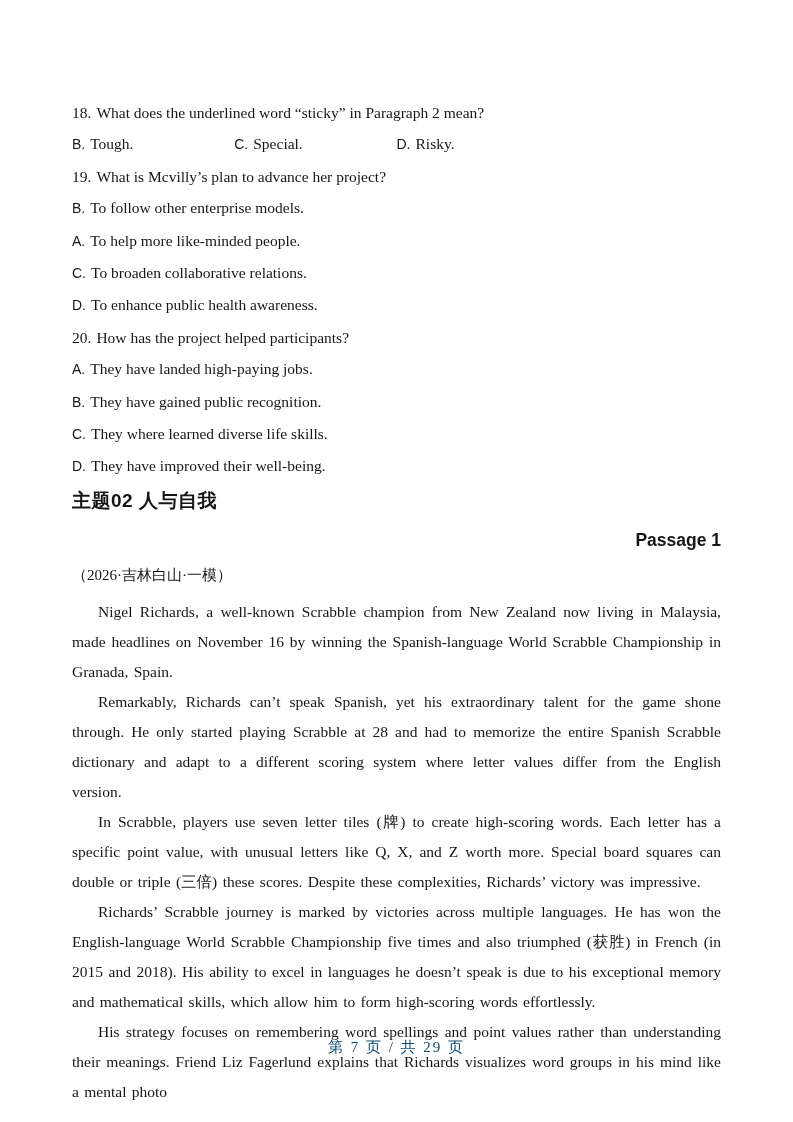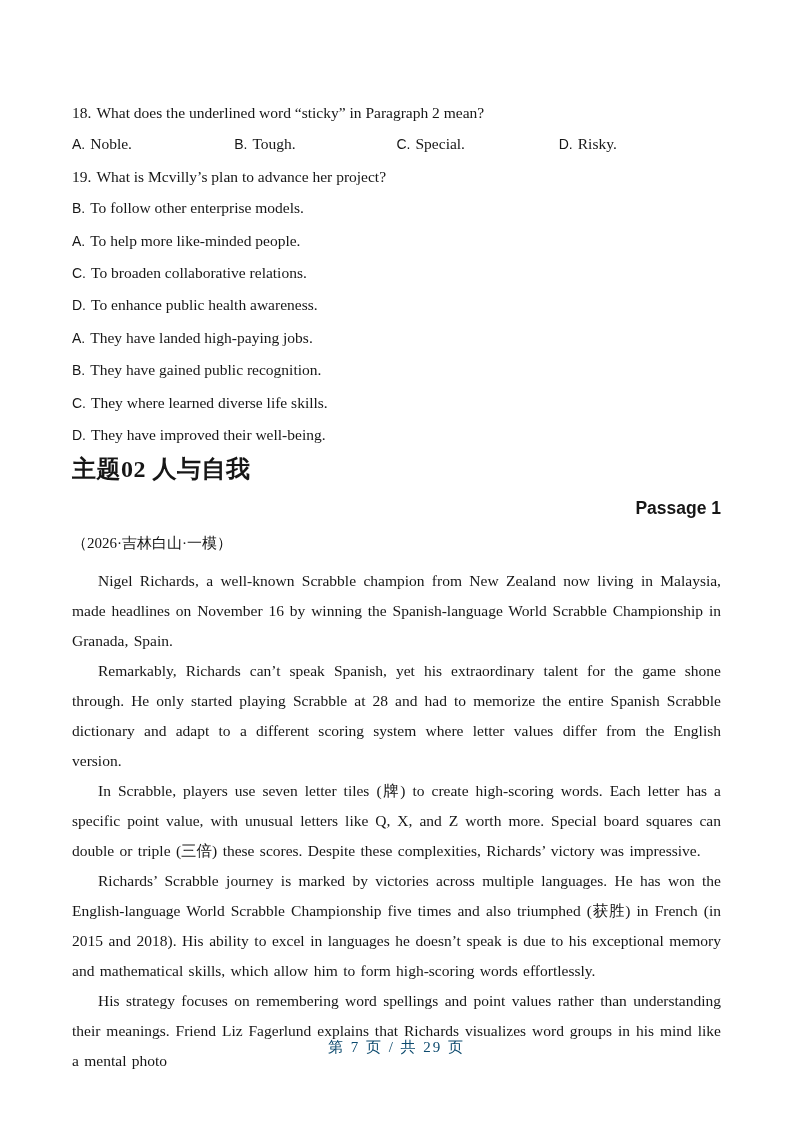--- a/index.html
+++ b/index.html
@@ -25,23 +25,23 @@
   .q-number { margin-right: 5px; }
   .opts-row { display: flex; line-height: 31.4px; }
   .opts-row .opt { width: 25%; white-space: nowrap; }
   .opt-line { line-height: 31.4px; white-space: nowrap; }
   .opt-letter {
     font-family: "Liberation Sans", "DejaVu Sans", sans-serif;
     font-size: 14px;
     margin-right: 5px;
   }
   .section-heading {
-    font-family: Liberation Serif, serif;
+    font-family: Liberation Sans, sans-serif;
     font-weight: bold;
-    font-size: 24px;
+    font-size: 19px;
     line-height: 26px;
     margin-top: 5px;
     letter-spacing: 0.5px;
   }
   .passage-title {
     font-family: "Liberation Sans", "DejaVu Sans", sans-serif;
     font-weight: bold;
     font-size: 17.5px;
     line-height: 24px;
     margin-top: 14px;
@@ -74,34 +74,36 @@
 </head>
 <body>
 
 <div class="page">
   <div class="content">
 
     <div class="qline">
       <span class="q-number">18.</span><span>What does the underlined word “sticky” in Paragraph 2 mean?</span>
     </div>
     <div class="opts-row">
-      <span class="opt"><span class="opt-letter">A.</span><span>Noble.</span></span>
       <span class="opt"><span class="opt-letter">B.</span><span>Tough.</span></span>
       <span class="opt"><span class="opt-letter">C.</span><span>Special.</span></span>
       <span class="opt"><span class="opt-letter">D.</span><span>Risky.</span></span>
     </div>
 
     <div class="qline">
       <span class="q-number">19.</span><span>What is Mcvilly’s plan to advance her project?</span>
     </div>
     <div class="opt-line"><span class="opt-letter">B.</span><span>To follow other enterprise models.</span></div>
     <div class="opt-line"><span class="opt-letter">A.</span><span>To help more like-minded people.</span></div>
     <div class="opt-line"><span class="opt-letter">C.</span><span>To broaden collaborative relations.</span></div>
     <div class="opt-line"><span class="opt-letter">D.</span><span>To enhance public health awareness.</span></div>
 
+    <div class="qline">
+      <span class="q-number">20.</span><span>How has the project helped participants?</span>
+    </div>
     <div class="opt-line"><span class="opt-letter">A.</span><span>They have landed high-paying jobs.</span></div>
     <div class="opt-line"><span class="opt-letter">B.</span><span>They have gained public recognition.</span></div>
     <div class="opt-line"><span class="opt-letter">C.</span><span>They where learned diverse life skills.</span></div>
     <div class="opt-line"><span class="opt-letter">D.</span><span>They have improved their well-being.</span></div>
 
     <div class="section-heading">主题02 人与自我</div>
 
     <div class="passage-title">Passage 1</div>
 
     <div class="passage-source">（2026·吉林白山·一模）</div>

